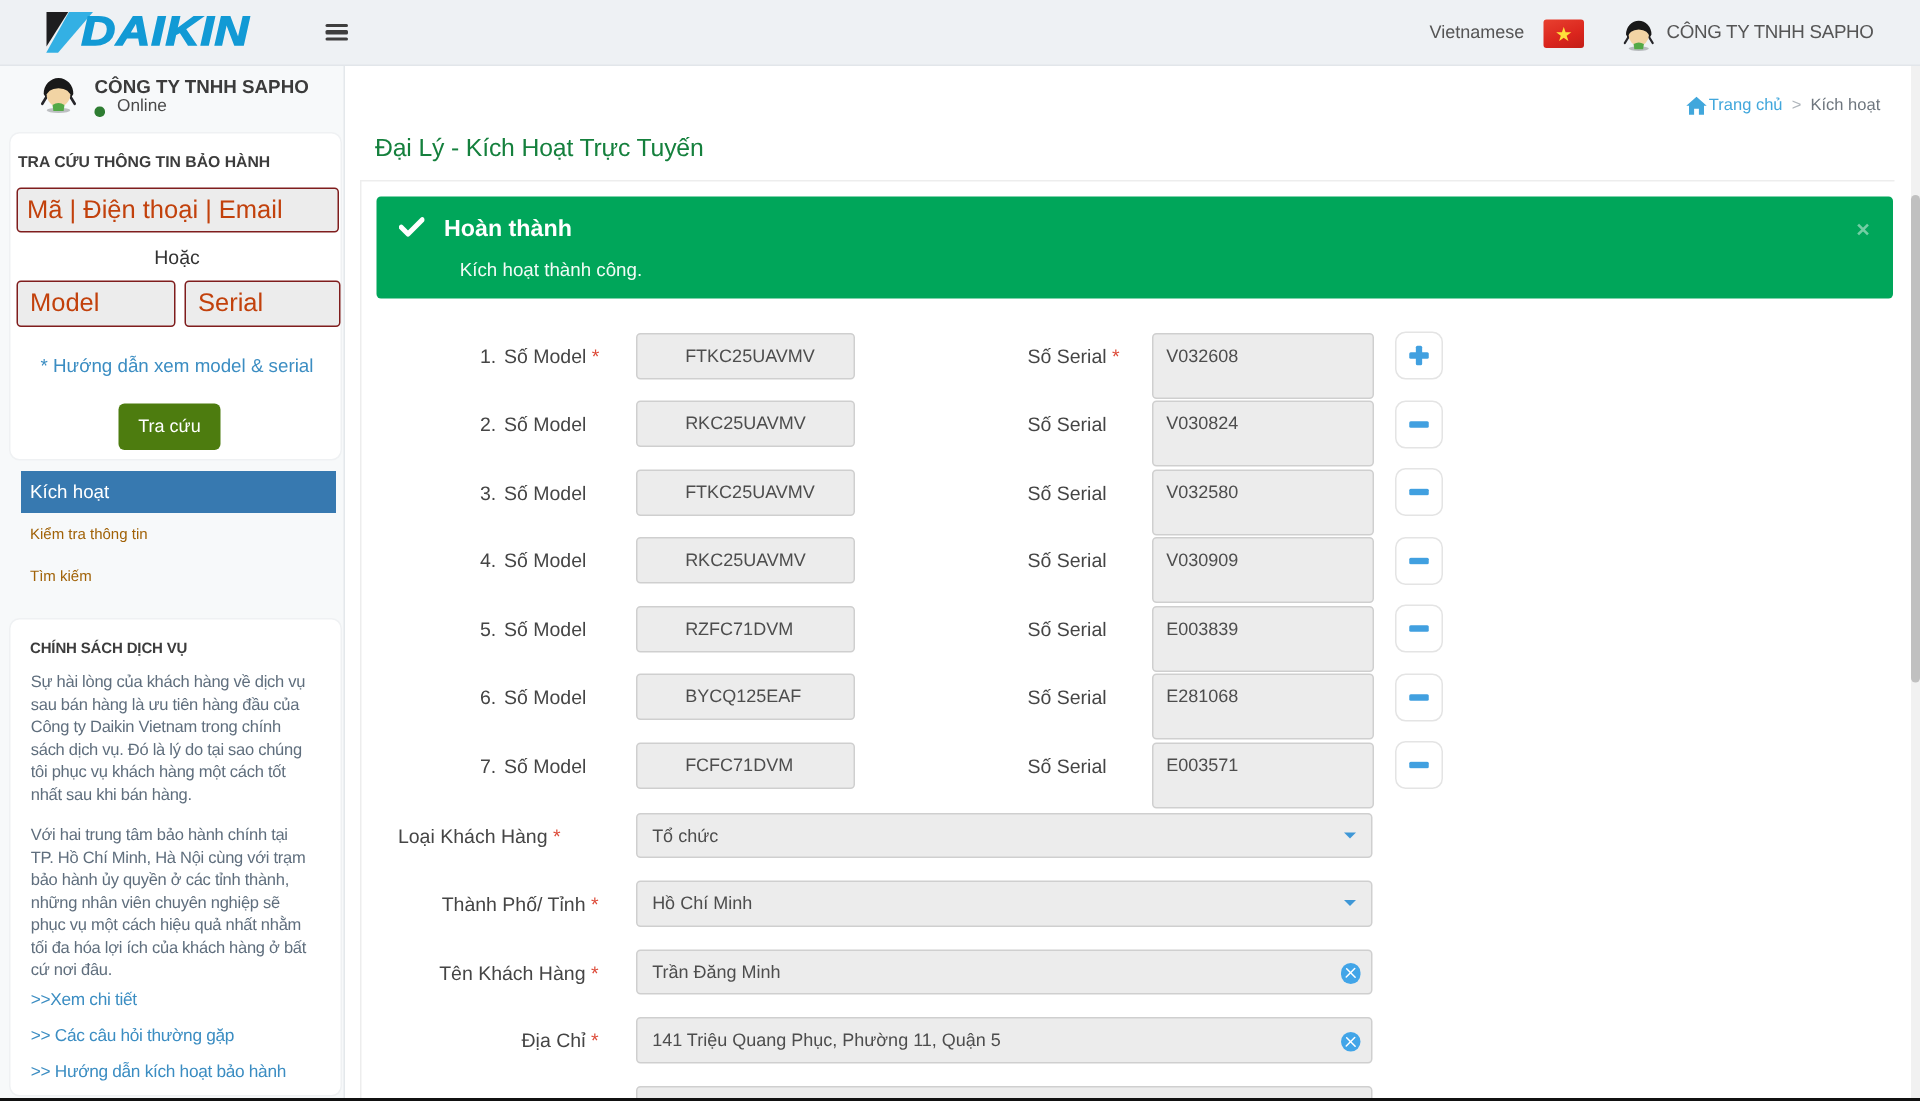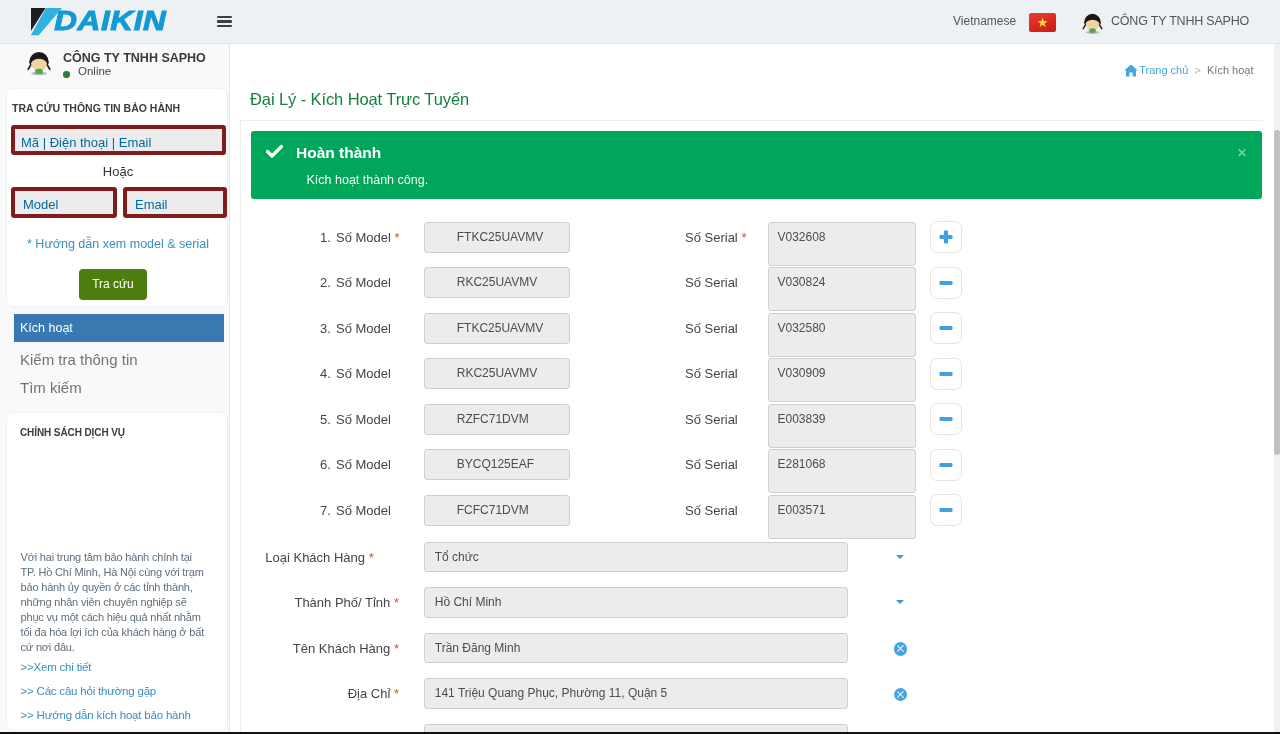--- a/index.html
+++ b/index.html
@@ -17,32 +17,32 @@
 
 
 #flag { position:absolute; left:1029px; top:13px; width:27px; height:19px; background:linear-gradient(160deg,#e8402f 0%,#da251d 60%,#c21e17 100%); border-radius:2px; }
 #flag .star { position:absolute; left:50%; top:50%; transform:translate(-50%,-52%); color:#ffe13a; font-size:13px; line-height:13px; }
 
 
 #sidebar { position:absolute; left:0; top:44px; width:230px; height:690px; background:#f7f9fa; border-right:1px solid #e4e8eb; }
 .scard { position:absolute; left:6px; width:222px; background:#fff; border:1px solid #eff1f3; border-radius:7px; }
 #card1 { top:44px; height:219px; }
 #card2 { top:368px; height:319px; }
-.sideinput { position:absolute; background:#ececec; border:4px solid #7f1d1d; border-radius:3px; color:#0369a1; font-size:13px; line-height:28px; padding-left:8px; white-space:nowrap; overflow:hidden; }
+.sideinput { position:absolute; background:#ececec; border:1px solid #7f1d1d; border-radius:3px; color:#c2410c; font-size:17px; line-height:28px; padding-left:8px; white-space:nowrap; overflow:hidden; }
 #up-name { position:absolute; left:63px; top:7px; font-size:12.5px; font-weight:bold; color:#3b3b3b; }
 #up-online { position:absolute; left:78px; top:21px; font-size:11.5px; color:#4a4a4a; }
 #up-dot { position:absolute; left:63px; top:27px; width:6.5px; height:6.5px; border-radius:50%; background:#2e7d32; }
 
 .h-tra { position:absolute; left:5px; top:13px; font-size:10.5px; font-weight:bold; color:#3c3c3c; }
 .hoac { position:absolute; left:0; width:222px; top:75px; text-align:center; font-size:13px; color:#333; }
 .glink { position:absolute; left:0; width:222px; top:148px; text-align:center; font-size:12.5px; color:#3b8dc2; }
 #btn-tra { position:absolute; left:72px; top:180px; width:68px; height:31px; background:#4d7c0f; border-radius:4px; color:#fff; font-size:12px; text-align:center; line-height:31px; }
 
 .menu-active { position:absolute; left:14px; top:269.5px; width:210px; height:28.5px; background:#3779b0; color:#fff; font-size:12.5px; line-height:28.5px; padding-left:6px; }
-.menu-item { position:absolute; left:20px; font-size:15px; color:#737373; }
+.menu-item { position:absolute; left:20px; font-size:10px; color:#a16207; }
 
 #card2 .head { position:absolute; left:13px; top:14px; font-size:10px; font-weight:bold; color:#3c3c3c; letter-spacing:-0.1px; }
 #card2 p { position:absolute; left:13.5px; width:195px; font-size:11px; line-height:15.05px; color:#5f6e7d; letter-spacing:-0.18px; }
 #card2 .plink { position:absolute; left:13.5px; font-size:11.5px; color:#3b8dc2; letter-spacing:-0.2px; }
 
 
 #bc { position:absolute; top:64px; right:26.5px; font-size:11px; color:#41a7dc; }
 #bc .sep { color:#b0b6bc; } #bc .cur { color:#6e767e; }
 #title { position:absolute; left:250px; top:90px; font-size:16.5px; color:#15803d; letter-spacing:-0.1px; }
 #panel { position:absolute; left:240px; top:120px; width:1023px; height:620px; background:#fff; border-top:1px solid #ededed; border-left:1px solid #ededed; }
@@ -51,21 +51,21 @@
 #alert .t1 { position:absolute; left:45px; top:7px; font-size:15.5px; font-weight:bold; color:#fff; line-height:29px; }
 #alert .t2 { position:absolute; left:15.5px; top:42px; font-size:12.5px; color:#f2fbf6;margin-left:40px; }
 #alert .x { position:absolute; right:15px; top:14.5px; font-size:12px; font-weight:bold; color:rgba(255,255,255,0.45); }
 
 .lbl { position:absolute; font-size:13px; color:#454545; }
 .req { color:#dd4b39; }
 .num { position:absolute; left:320px; font-size:13px; color:#454545; }
 .inp { position:absolute; background:#ececec; border:1px solid #cfcfcf; border-radius:3px; font-size:12px; color:#4d4d4d; line-height:29px; padding-left:9px; white-space:nowrap; }
 .inp-model { left:423.75px; width:146.25px; height:31px;padding-left:32px; }
 .inp-serial { left:767.5px; width:148.75px; height:44px; }
-.inp-wide { left:423.75px; width:424px; height:30.5px; padding-left:10px; }
+.inp-wide { left:423.75px; width:491px; height:30.5px; padding-left:10px; }
 .pm { position:absolute; left:930px; width:32px; height:32px; background:#fff; border:1px solid #e4e4e4; border-radius:7px; }
 .pm svg { position:absolute; left:50%; top:50%; transform:translate(-50%,-50%); }
 .caret { position:absolute; left:471.5px; top:12px; width:0; height:0; border-left:4px solid transparent; border-right:4px solid transparent; border-top:4.5px solid #3f97d6; }
 .cx { position:absolute; left:469px; top:8.5px; width:13.5px; height:13.5px; border-radius:50%; background:#42a5e8; }
 .cx:before, .cx:after { content:""; position:absolute; left:2.4px; top:6.05px; width:8.7px; height:1.4px; background:#fff; border-radius:1px; }
 .cx:before { transform:rotate(45deg); } .cx:after { transform:rotate(-45deg); }
 
 
 #sb-track { position:absolute; left:1274px; top:44px; width:6px; height:690px; background:#f1f1f1; }
 #sb-thumb { position:absolute; left:1274px; top:130px; width:6px; height:325px; background:#c0c0c0; border-radius:3px; }
@@ -109,31 +109,32 @@
   </svg>
   <div id="up-name">CÔNG TY TNHH SAPHO</div>
   <div id="up-dot"></div>
   <div id="up-online">Online</div>
 
   <div class="scard" id="card1">
     <div class="h-tra">TRA CỨU THÔNG TIN BẢO HÀNH</div>
     <div class="sideinput" style="left:4px; top:36px; width:215px; height:30px; padding-left:6px;">Mã | Điện thoại | Email</div>
     <div class="hoac">Hoặc</div>
     <div class="sideinput" style="left:4px; top:98px; width:106px; height:31px;">Model</div>
-    <div class="sideinput" style="left:116px; top:98px; width:104px; height:31px;">Email</div>
+    <div class="sideinput" style="left:116px; top:98px; width:104px; height:31px;">Serial</div>
     <div class="glink">* Hướng dẫn xem model &amp; serial</div>
     <div id="btn-tra">Tra cứu</div>
   </div>
 
   <div class="menu-active">Kích hoạt</div>
   <div class="menu-item" style="top:307px;">Kiểm tra thông tin</div>
   <div class="menu-item" style="top:335px;">Tìm kiếm</div>
 
   <div class="scard" id="card2">
     <div class="head">CHÍNH SÁCH DỊCH VỤ</div>
+    <p style="top:35px;">Sự hài lòng của khách hàng về dịch vụ<br>sau bán hàng là ưu tiên hàng đầu của<br>Công ty Daikin Vietnam trong chính<br>sách dịch vụ. Đó là lý do tại sao chúng<br>tôi phục vụ khách hàng một cách tốt<br>nhất sau khi bán hàng.</p>
     <p style="top:137px;">Với hai trung tâm bảo hành chính tại<br>TP. Hồ Chí Minh, Hà Nội cùng với trạm<br>bảo hành ủy quyền ở các tỉnh thành,<br>những nhân viên chuyên nghiệp sẽ<br>phục vụ một cách hiệu quả nhất nhằm<br>tối đa hóa lợi ích của khách hàng ở bất<br>cứ nơi đâu.</p>
     <div class="plink" style="top:247.5px;">&gt;&gt;Xem chi tiết</div>
     <div class="plink" style="top:271.5px;text-align:right;">&gt;&gt; Các câu hỏi thường gặp</div>
     <div class="plink" style="top:295.5px;">&gt;&gt; Hướng dẫn kích hoạt bảo hành</div>
   </div>
 </div>
 
 <svg width="14" height="13" style="position:absolute;left:1124px;top:64px;">
   <path d="M7,0.5 L13.8,6.5 L12,6.5 L12,12.5 L8.6,12.5 L8.6,8.5 L5.4,8.5 L5.4,12.5 L2,12.5 L2,6.5 L0.2,6.5 Z" fill="#41a7dc"></path>
 </svg>

